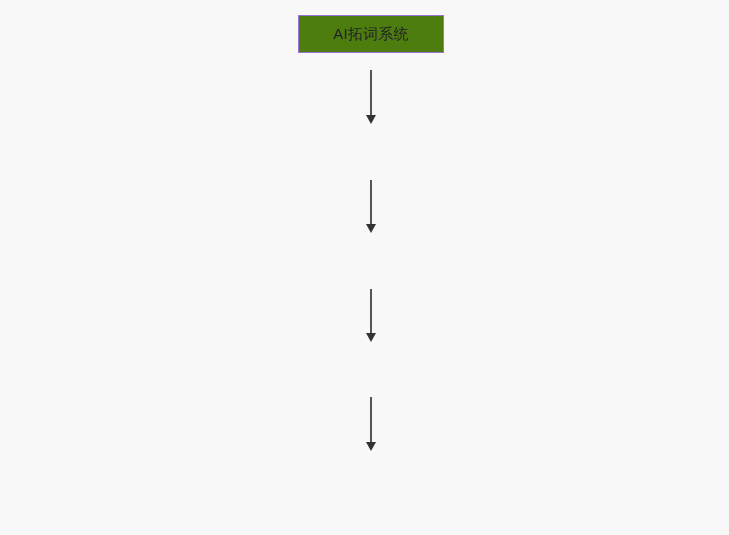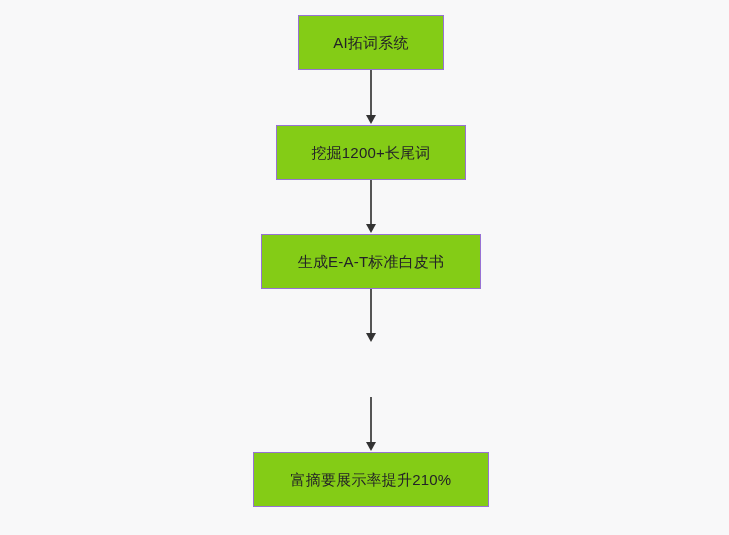--- a/index.html
+++ b/index.html
@@ -15,26 +15,26 @@
     overflow: hidden;
   }
   #flow-canvas {
     position: relative;
     width: 729px;
     height: 535px;
   }
   .node {
     position: absolute;
     box-sizing: border-box;
-    background: #84cc16;
+    background: #4d7c0f;
     border: 1.6px solid #9772d4;
     display: flex;
     align-items: center;
     justify-content: center;
-    height: 55px;
+    height: 38px;
   }
   .node-label {
     font-size: 15px;
     line-height: 1.2;
     color: #232227;
     letter-spacing: 0.2px;
     white-space: nowrap;
     text-align: center;
   }
   .edge {
@@ -77,26 +77,17 @@
     <g>
       <line class="edge-line" x1="371" y1="397" x2="371" y2="444"></line>
       <polygon class="edge-head" points="366,442 376,442 371,451"></polygon>
     </g>
   </svg>
 
   <div class="node" style="left:298px; top:15px; width:146px;">
     <span class="node-label">AI拓词系统</span>
   </div>
 
-  <div class="node" style="left:276px; top:125px; width:190px;">
-    <span class="node-label">挖掘1200+长尾词</span>
-  </div>
-
-  <div class="node" style="left:261px; top:234px; width:220px;">
-    <span class="node-label">生成E-A-T标准白皮书</span>
-  </div>
 
 
-  <div class="node" style="left:253px; top:452px; width:236px;">
-    <span class="node-label">富摘要展示率提升210%</span>
-  </div>
+
 
 </div>
 
 </body></html>

